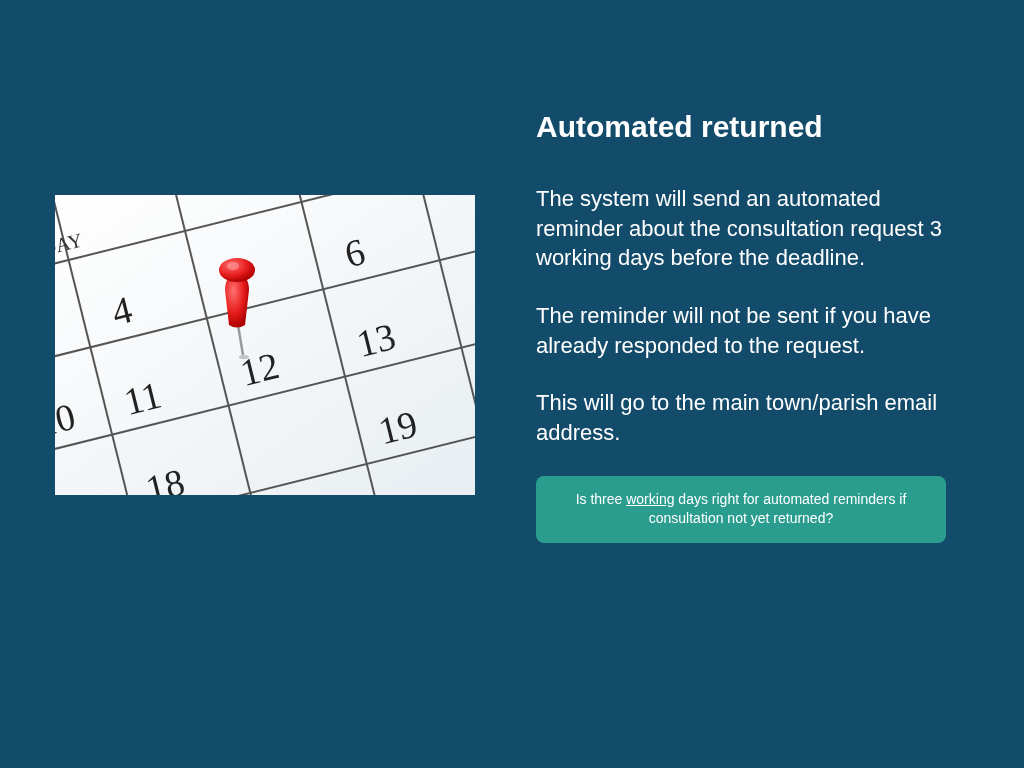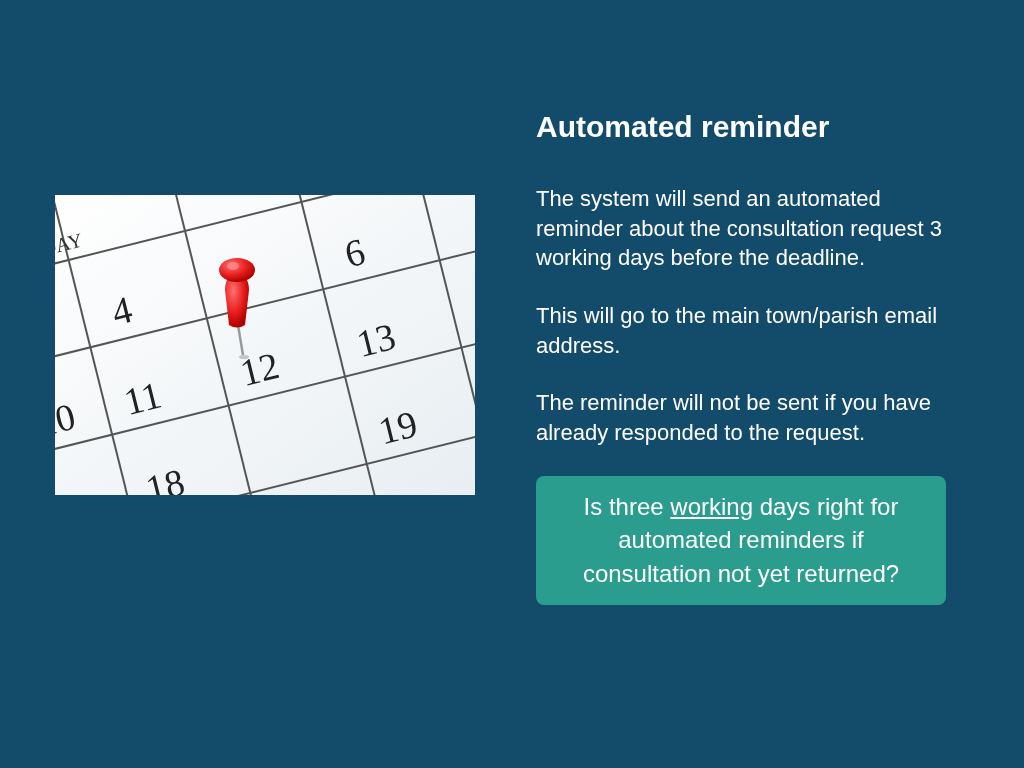--- a/index.html
+++ b/index.html
@@ -53,21 +53,21 @@
       margin-bottom: 28px;
       margin-top: 14px;
     }
     .callout-box {
       background-color: #2a9d8f;
       border-radius: 8px;
       padding: 14px 22px;
       margin-top: 18px;
       text-align: center;
       color: #ffffff;
-      font-size: 24px;
+      font-size: 14px;
       line-height: 1.4;
       width: 410px;
     }
     .underline {
       text-decoration: underline;
     }
   </style>
 </head>
 <body>
 
@@ -121,22 +121,22 @@
 
         <ellipse cx="182" cy="75" rx="18" ry="12" fill="url(#pinHead)"></ellipse>
         <ellipse cx="178" cy="71" rx="6" ry="4" fill="#ff9090" opacity="0.7"></ellipse>
 
         <ellipse cx="189" cy="162" rx="5" ry="2" fill="#000" opacity="0.2"></ellipse>
       </g>
     </svg>
   </div>
 
   <div class="text-area">
-    <h1 class="slide-title">Automated reminder</h1>
+    <h1 class="slide-title">Automated returned</h1>
     <p class="body-text">The system will send an automated reminder about the consultation request 3 working days before the deadline.</p>
+    <p class="body-text">The reminder will not be sent if you have already responded to the request.</p>
     <p class="body-text">This will go to the main town/parish email address.</p>
-    <p class="body-text">The reminder will not be sent if you have already responded to the request.</p>
     <div class="callout-box">
       <span>Is three </span><span class="underline">working</span><span> days right for automated reminders if consultation not yet returned?</span>
     </div>
   </div>
 
 </div>
 
 </body></html>

